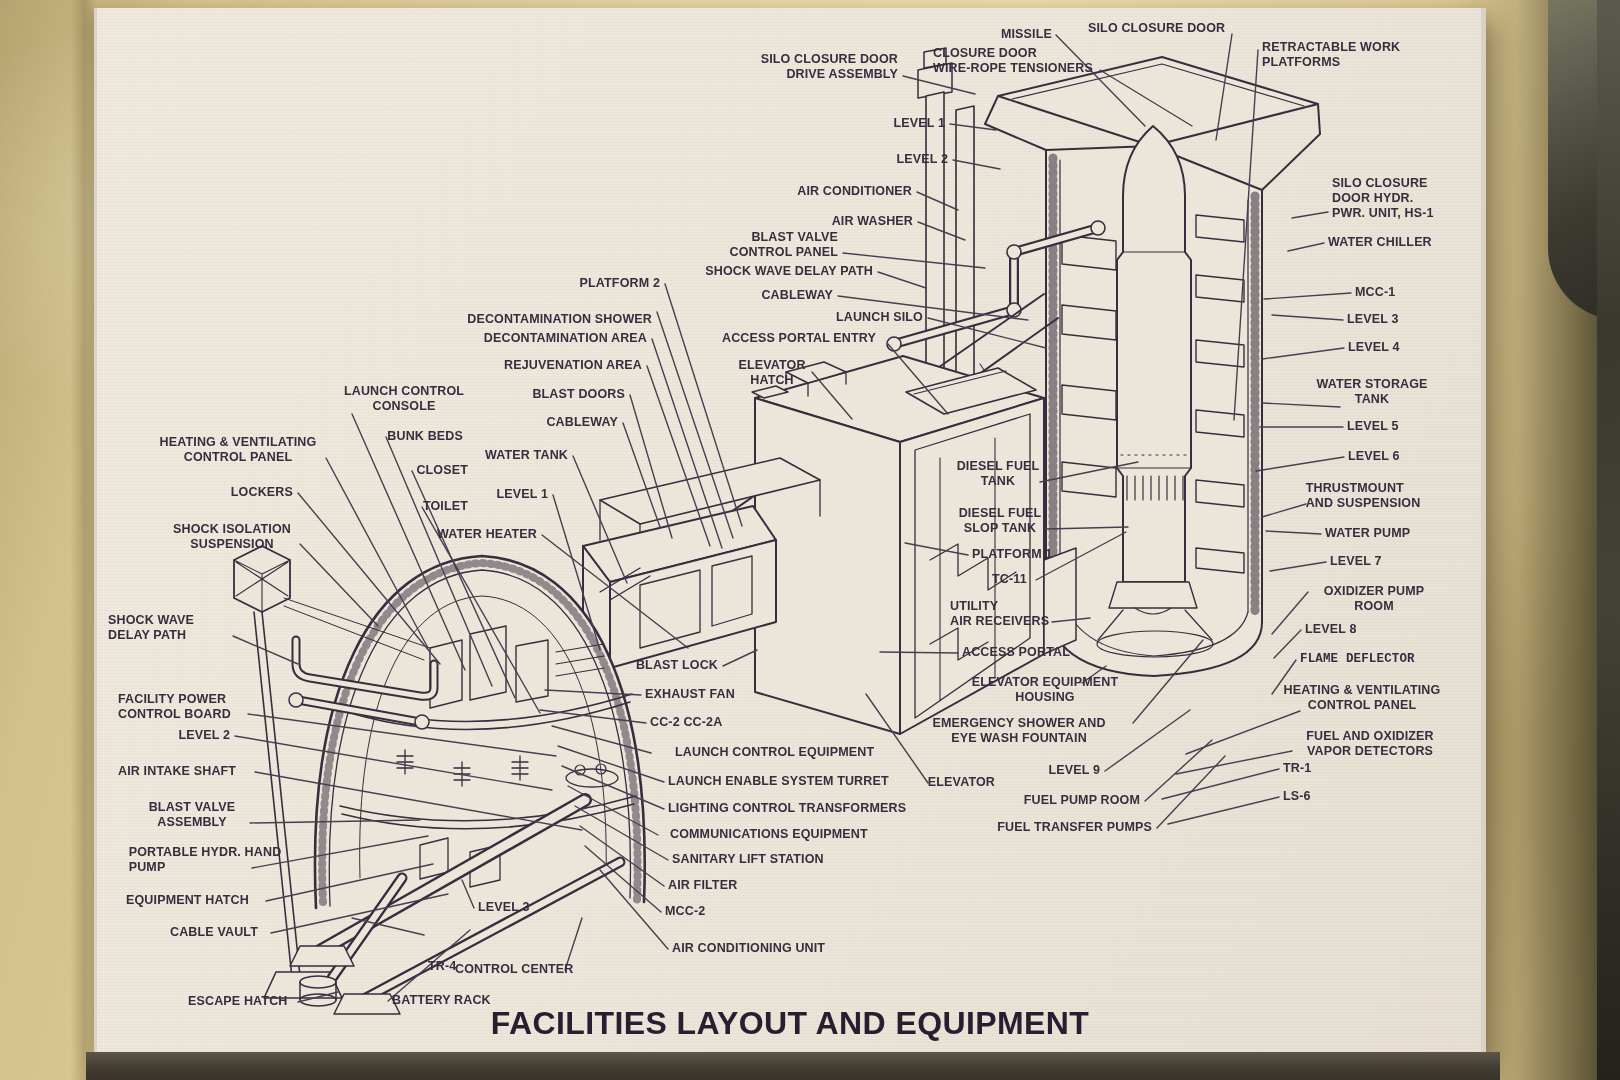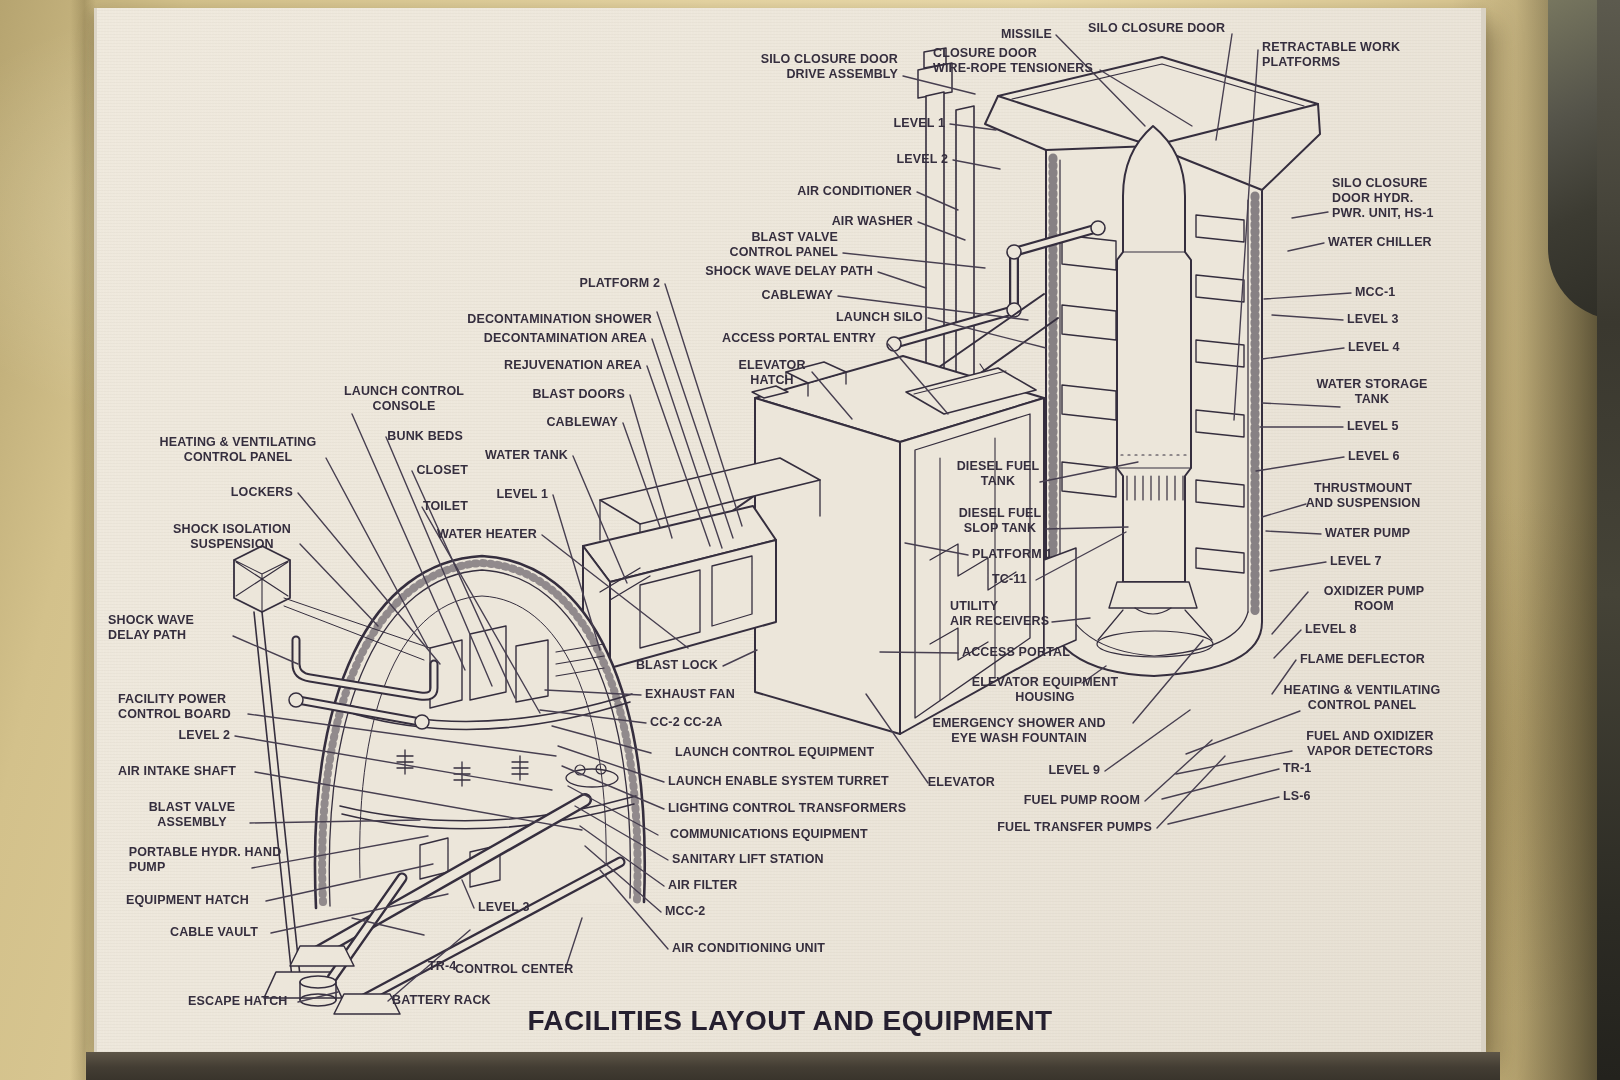--- a/index.html
+++ b/index.html
@@ -52,21 +52,21 @@
   background:linear-gradient(180deg,#5e5648 0%,#433d33 55%,#39342c 100%);
 }
 svg.art{position:absolute;left:0;top:0;pointer-events:none}
 #labels{position:absolute;left:0;top:0;width:1620px;height:1080px;pointer-events:none}
 .lbl{
   position:absolute;font-size:12.5px;line-height:15px;font-weight:700;
   color:var(--ink);letter-spacing:.15px;white-space:pre-line;
 }
 .diagram-title{
   position:absolute;left:790px;top:1005px;transform:translateX(-50%);
-  font-size:28px;font-weight:700;letter-spacing:.4px;color:var(--title);white-space:nowrap;
+  font-size:32px;font-weight:700;letter-spacing:.4px;color:var(--title);white-space:nowrap;
 }
 </style>
 </head>
 <body>
 
 <div class="wall"></div>
 <div class="wall-crease"></div>
 <div class="right-shadow"></div>
 <div class="corner-object"></div>
 <div class="right-object"></div>
@@ -305,28 +305,28 @@
 DOOR HYDR.
 PWR. UNIT, HS-1</div>
     <div class="lbl" style="top: 235px; left: 1328px;">WATER CHILLER</div>
     <div class="lbl" style="top: 285px; left: 1355px;">MCC-1</div>
     <div class="lbl" style="top: 312px; left: 1347px;">LEVEL 3</div>
     <div class="lbl" style="top: 340px; left: 1348px;">LEVEL 4</div>
     <div class="lbl" style="top: 377px; left: 1372px; transform: translateX(-50%); text-align: center;">WATER STORAGE
 TANK</div>
     <div class="lbl" style="top: 419px; left: 1347px;">LEVEL 5</div>
     <div class="lbl" style="top: 449px; left: 1348px;">LEVEL 6</div>
-    <div class="lbl" style="top: 481px; left: 1363px; transform: translateX(-50%); text-align: center;">THRUSTMOUNT
+    <div class="lbl" style="top: 481px; left: 1363px; transform: translateX(-50%); text-align: left;">THRUSTMOUNT
 AND SUSPENSION</div>
     <div class="lbl" style="top: 526px; left: 1325px;">WATER PUMP</div>
     <div class="lbl" style="top: 554px; left: 1330px;">LEVEL 7</div>
     <div class="lbl" style="top: 584px; left: 1374px; transform: translateX(-50%); text-align: center;">OXIDIZER PUMP
 ROOM</div>
     <div class="lbl" style="top: 622px; left: 1305px;">LEVEL 8</div>
-    <div class="lbl" style="top: 652px; left: 1300px;">FLAME DEFLECTOR</div>
+    <div class="lbl" style="top: 652px; left: 1300px; font-family: Liberation Mono, monospace;">FLAME DEFLECTOR</div>
     <div class="lbl" style="top: 683px; left: 1362px; transform: translateX(-50%); text-align: center;">HEATING &amp; VENTILATING
 CONTROL PANEL</div>
     <div class="lbl" style="top: 729px; left: 1370px; transform: translateX(-50%); text-align: center;">FUEL AND OXIDIZER
 VAPOR DETECTORS</div>
     <div class="lbl" style="top: 761px; left: 1283px;">TR-1</div>
     <div class="lbl" style="top: 789px; left: 1283px;">LS-6</div>
     <div class="lbl" style="top: 276px; right: 960px; text-align: right;">PLATFORM 2</div>
     <div class="lbl" style="top: 304px; right: 968px; text-align: center; margin-top: 8px;">DECONTAMINATION SHOWER</div>
     <div class="lbl" style="top: 331px; right: 973px; text-align: right;">DECONTAMINATION AREA</div>
     <div class="lbl" style="top: 358px; right: 978px; text-align: right;">REJUVENATION AREA</div>

